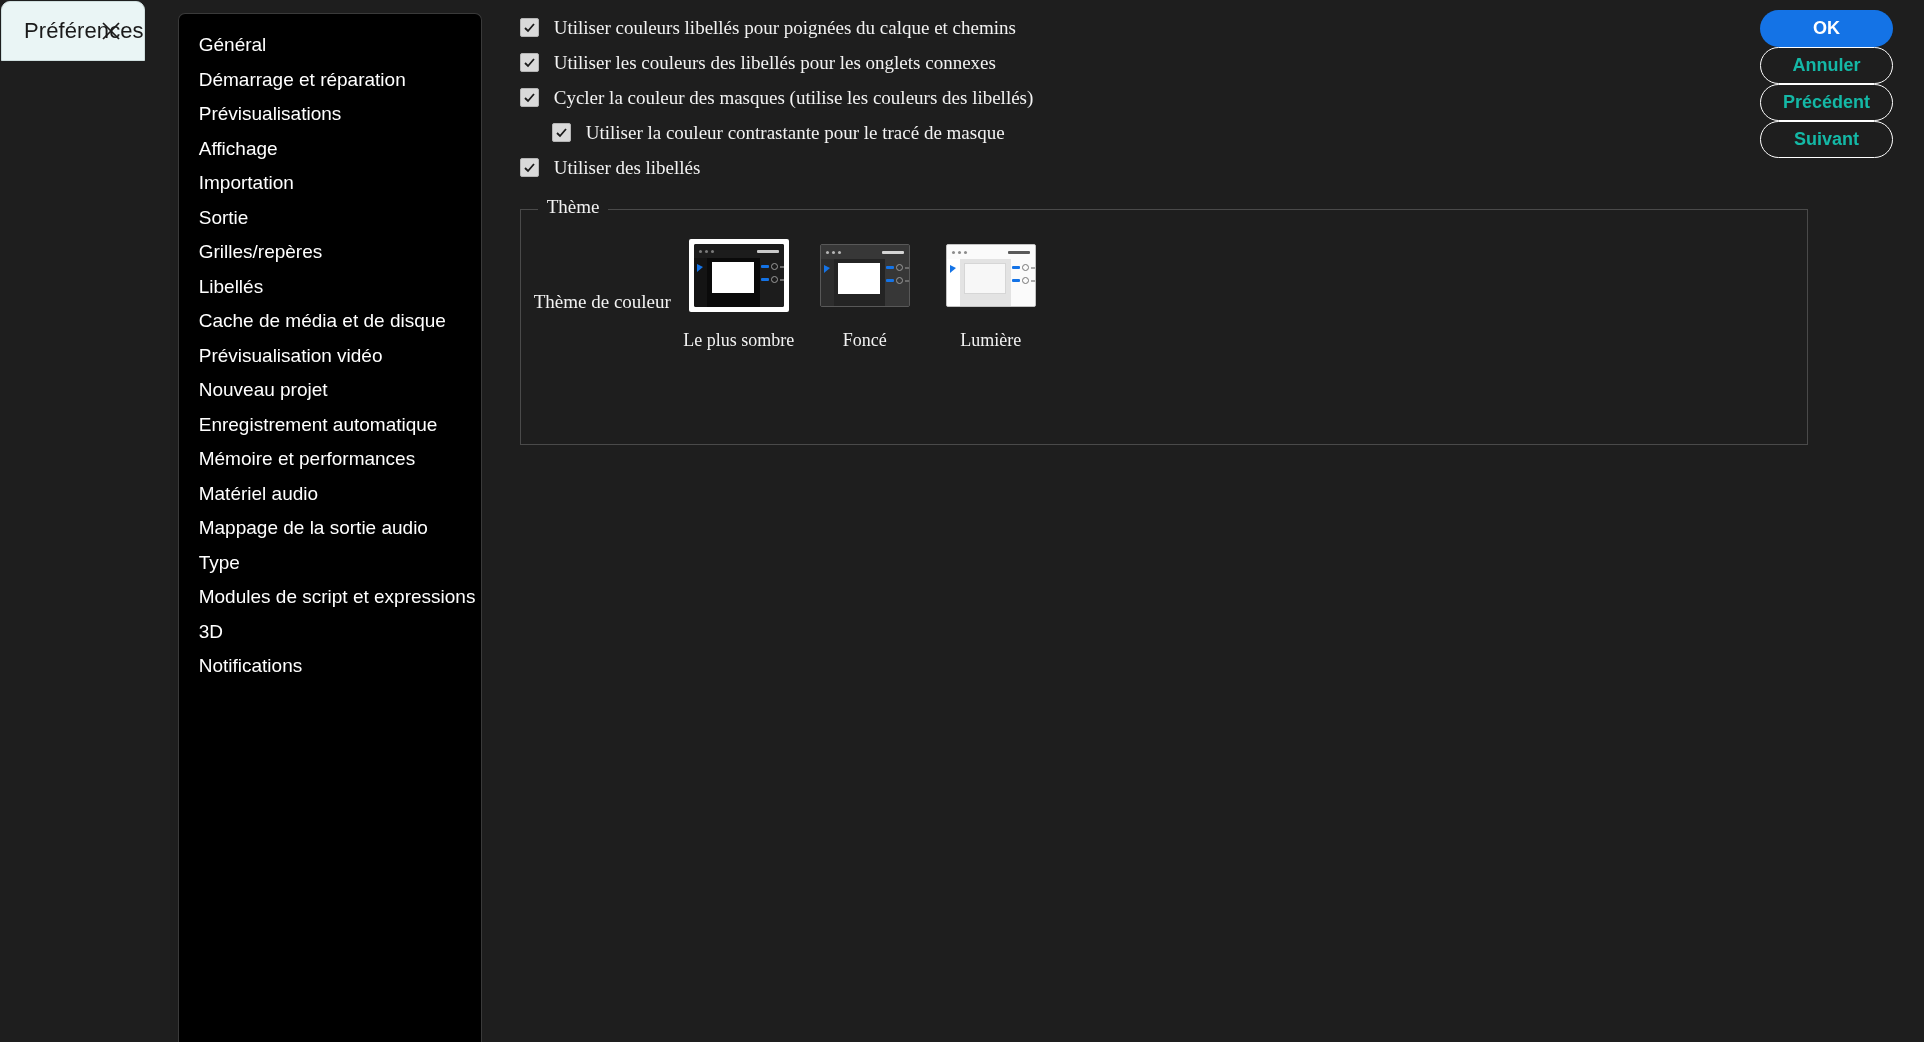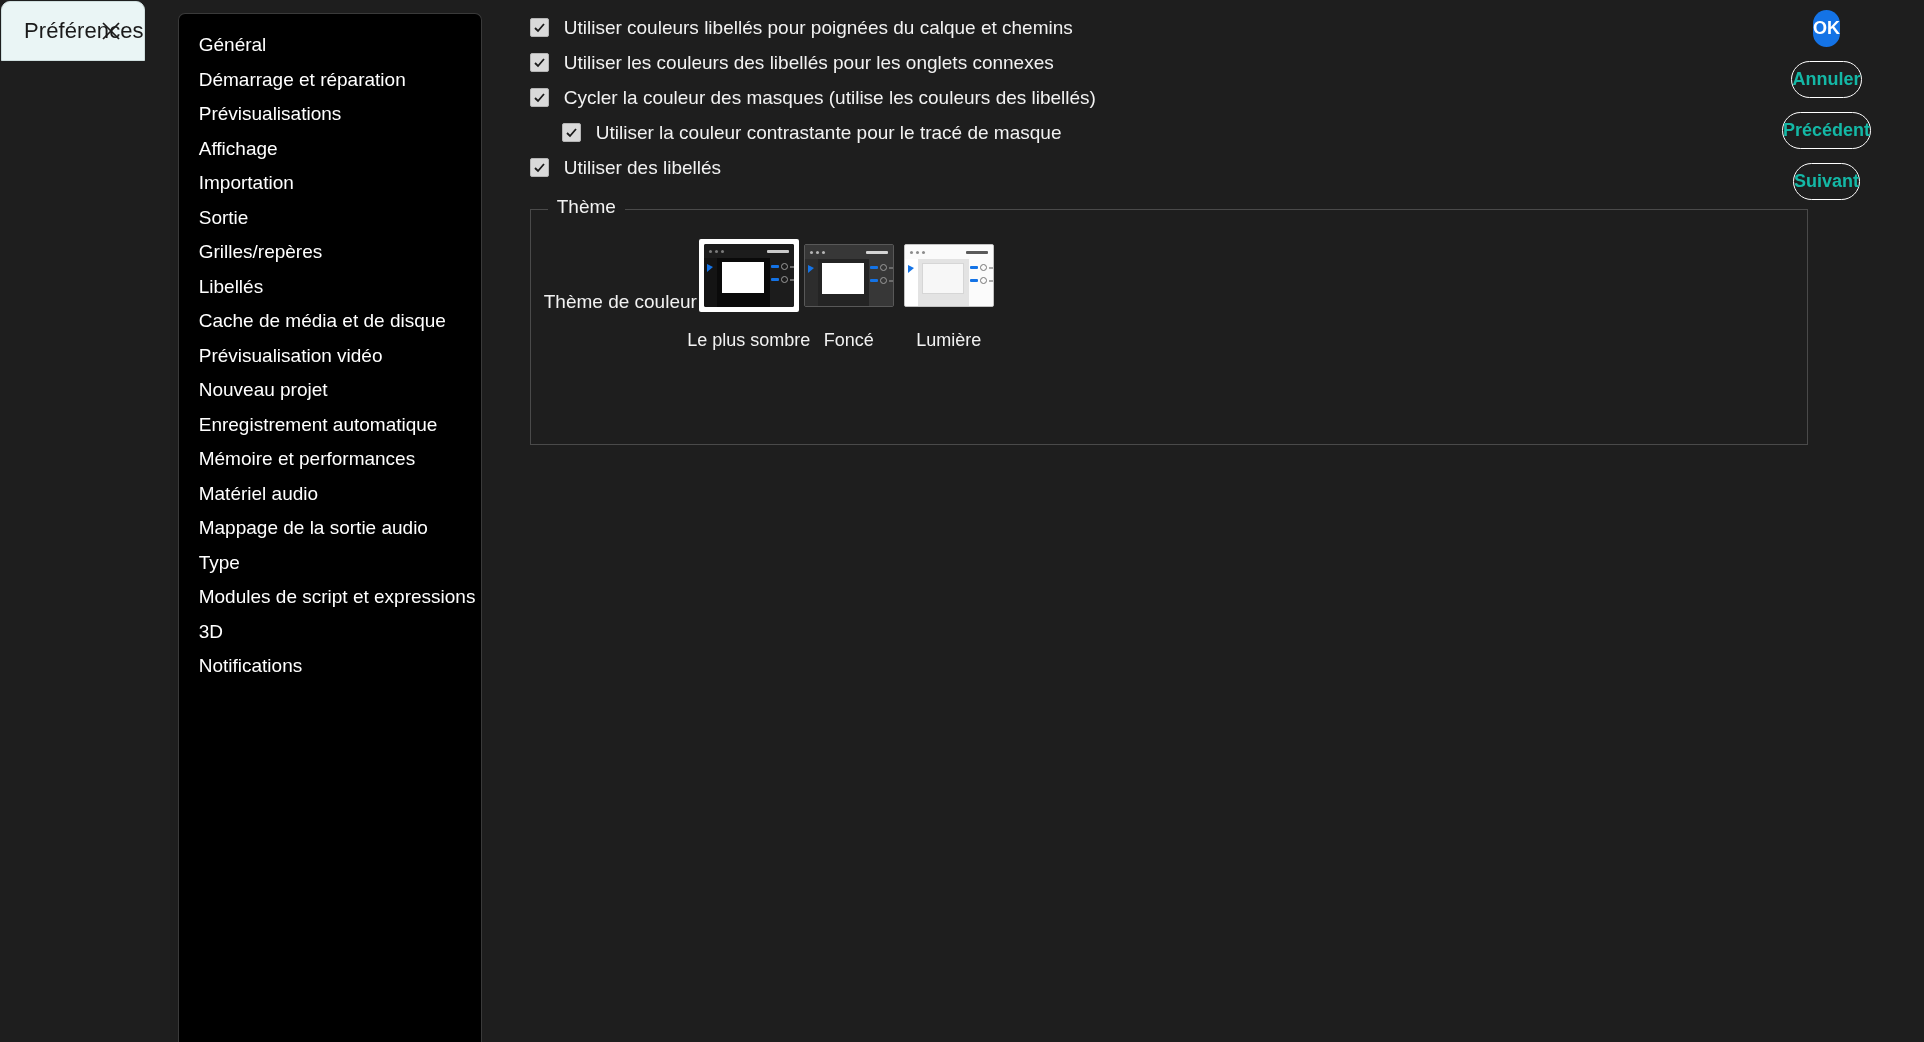--- a/index.html
+++ b/index.html
@@ -66,21 +66,22 @@
     font-size: 19px;
     cursor: pointer;
     white-space: nowrap;
   }
   .side-item.selected { background: #262626; }
 
   
   .content {
     flex: 1; position: relative;
     padding-top: 10px;
-    padding-left: 48px;
+    padding-left: 38px;
+    font-family: Liberation Serif, serif;
   }
 
   .check-row {
     display: flex; align-items: center;
     height: 35px;
     color: #f2f2f2; font-size: 19px;
   }
   .check-row.indent { padding-left: 32px; }
 
   .cbox {
@@ -112,21 +113,21 @@
 
   .theme-row {
     display: flex; align-items: flex-start;
     padding-top: 29px; padding-left: 13px;
   }
   .theme-label {
     color: #f2f2f2; font-size: 19px;
     width: 155px; padding-top: 52px;
   }
 
-  .thumbs { display: flex; }
+  .thumbs { display: flex; gap: 26px; }
   .thumb-cell { display: flex; flex-direction: column; align-items: center; width: 100px; }
   .thumb-frame {
     width: 100px; height: 73px;
     padding: 5px;
     border-radius: 2px;
     cursor: pointer;
   }
   .thumb-frame.selected { background: #ffffff; }
   .thumb-cap {
     margin-top: 18px;
@@ -213,23 +214,22 @@
   .toggle-knob {
     position: absolute; top: 3px; right: 4px;
     width: 20px; height: 20px; border-radius: 50%;
     background: #0d0d0d;
   }
   .toggle-label { color: #f2f2f2; font-size: 19px; }
 
   
   .btn-col {
     position: absolute; top: 10px; right: 31px;
-    display: flex; flex-direction: column; gap: 14px;
+    display: flex; flex-direction: column; 
     width: 133px;
-    align-items: center;
   }
   .btn {
     height: 37px; border-radius: 19px;
     display: flex; align-items: center; justify-content: center;
     font-size: 18px; font-weight: bold;
     cursor: pointer;
   }
   .btn.primary { background: #1473e6; color: #ffffff; }
   .btn.secondary {
     background: transparent; color: #14b8a6;

